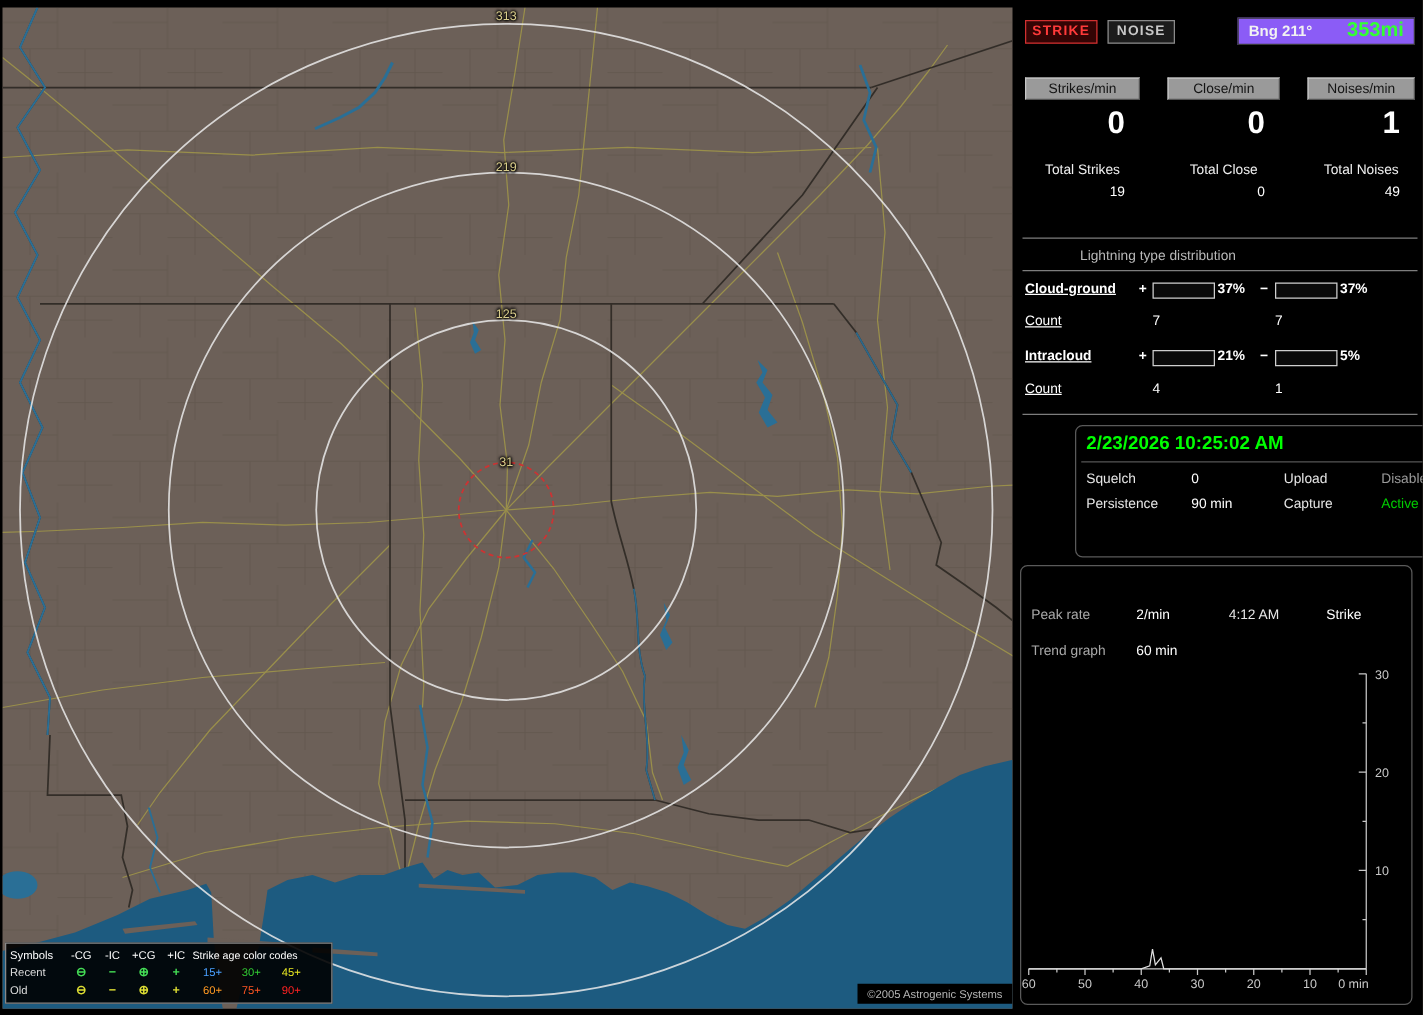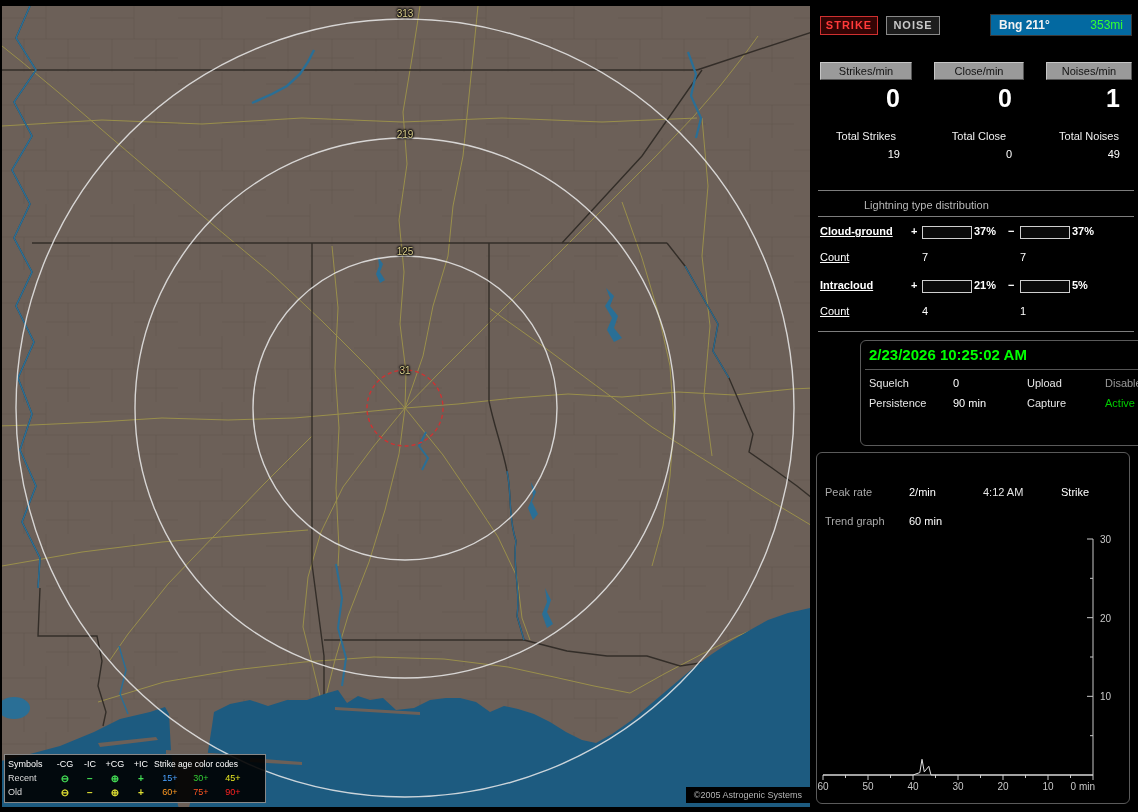--- a/index.html
+++ b/index.html
@@ -20,24 +20,24 @@
   .legend-grid .c{text-align:center;}
   .legend-grid .hdr{color:#fff;}
   .legend-grid .agehdr{grid-column:6/9;font-size:8.5px;white-space:nowrap;color:#fff;}
   .legend-grid .sym{font-weight:bold;font-size:10px;}
   
   .panel{position:absolute;left:814px;top:0;width:324px;height:812px;background:#000;font-size:11px;}
   .btn{position:absolute;height:19px;line-height:17px;text-align:center;font-size:11px;
        font-weight:bold;letter-spacing:1px;box-sizing:border-box;cursor:pointer;}
   .btn-strike{left:6px;top:16px;width:58px;background:#330404;border:1px solid #d03030;color:#ff3a3a;}
   .btn-noise{left:72px;top:16px;width:54px;background:#1c1c1c;border:1px solid #8a8a8a;color:#c8c8c8;}
-  .bng-box{position:absolute;left:176px;top:14px;width:142px;height:22px;background:#0369a1;
+  .bng-box{position:absolute;left:176px;top:14px;width:142px;height:22px;background:#8b5cf6;
            border:1px solid #3a3a3a;box-sizing:border-box;display:flex;align-items:center;padding:0 8px;}
   .bng-label{font-weight:bold;font-size:12px;color:#f2f2f2;}
-  .bng-range{margin-left:auto;font-weight:normal;font-size:12px;}
+  .bng-range{margin-left:auto;font-weight:bold;font-size:16px;}
   .rate-col{position:absolute;top:62px;}
   .rate-col.c1{left:6px;width:92px;}
   .rate-col.c2{left:120px;width:90px;}
   .rate-col.c3{left:232px;width:86px;}
   .pill{height:16px;line-height:16px;text-align:center;background:#9a9a9a;color:#141414;
         border:1px solid #c6c6c6;border-right-color:#555;border-bottom-color:#555;font-size:11px;}
   .rate-num{text-align:right;padding-right:12px;font-size:25px;font-weight:bold;margin-top:4px;height:32px;}
   .total-label{text-align:center;margin-top:14px;color:#f0f0f0;}
   .total-value{text-align:right;padding-right:12px;margin-top:6px;color:#fff;}
   .sep{position:absolute;left:4px;right:4px;height:1px;background:#7d7d7d;}

